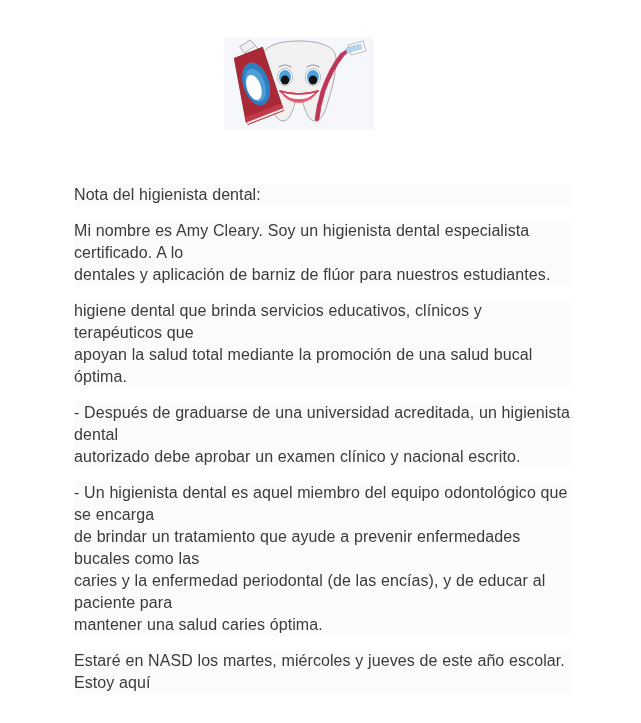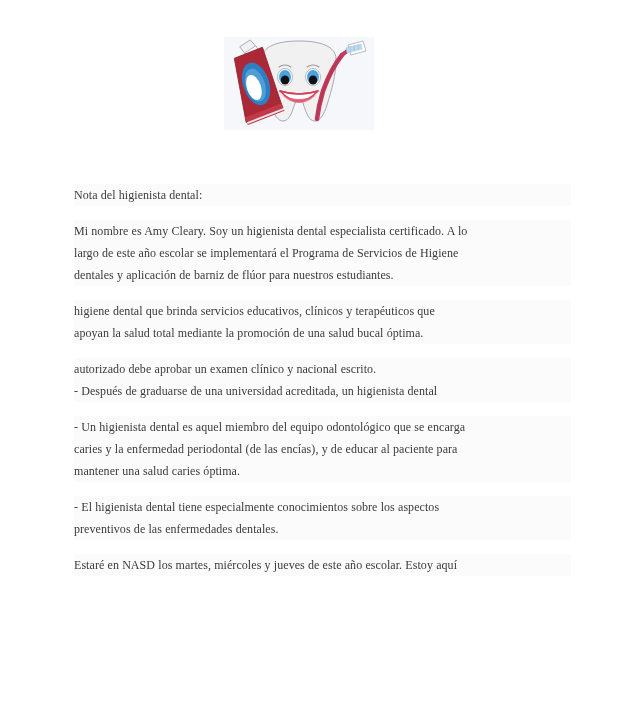--- a/index.html
+++ b/index.html
@@ -38,27 +38,26 @@
   }
 
   
   .body-text {
     position: absolute;
     left: 74px;
     top: 184px;
     width: 497px;
   }
   .para {
-    font-size: 12px;
+    font-size: 16px;
     line-height: 22px;
     color: #3b3b3b;
     margin: 0;
     letter-spacing: 0.005em;
     word-spacing: 0.01em;
-    font-family: Liberation Serif, serif;
   }
   .para + .para {
     margin-top: 14px;
   }
   .para .ln {
     display: block;
     background: #fbfbfc;
   }
 </style>
 </head>
@@ -125,44 +124,40 @@
   </div>
 
   <div class="body-text">
 
     <p class="para">
       <span class="ln">Nota del higienista dental:</span>
     </p>
 
     <p class="para">
       <span class="ln">Mi nombre es Amy Cleary. Soy un higienista dental especialista certificado. A lo</span>
-      <span class="ln">largo de este año escolar se implementará el Programa de Servicios de Higiene</span>
       <span class="ln">dentales y aplicación de barniz de flúor para nuestros estudiantes.</span>
     </p>
 
     <p class="para">
       <span class="ln">higiene dental que brinda servicios educativos, clínicos y terapéuticos que</span>
       <span class="ln">apoyan la salud total mediante la promoción de una salud bucal óptima.</span>
     </p>
 
     <p class="para">
+      <span class="ln">- Después de graduarse de una universidad acreditada, un higienista dental</span>
       <span class="ln">autorizado debe aprobar un examen clínico y nacional escrito.</span>
-      <span class="ln">- Después de graduarse de una universidad acreditada, un higienista dental</span>
     </p>
 
     <p class="para">
       <span class="ln">- Un higienista dental es aquel miembro del equipo odontológico que se encarga</span>
+      <span class="ln">de brindar un tratamiento que ayude a prevenir enfermedades bucales como las</span>
       <span class="ln">caries y la enfermedad periodontal (de las encías), y de educar al paciente para</span>
       <span class="ln">mantener una salud caries óptima.</span>
     </p>
 
-    <p class="para">
-      <span class="ln">- El higienista dental tiene especialmente conocimientos sobre los aspectos</span>
-      <span class="ln">preventivos de las enfermedades dentales.</span>
-    </p>
 
     <p class="para">
       <span class="ln">Estaré en NASD los martes, miércoles y jueves de este año escolar. Estoy aquí</span>
 
     </p>
 
   </div>
 </div>
 
 </body></html>

